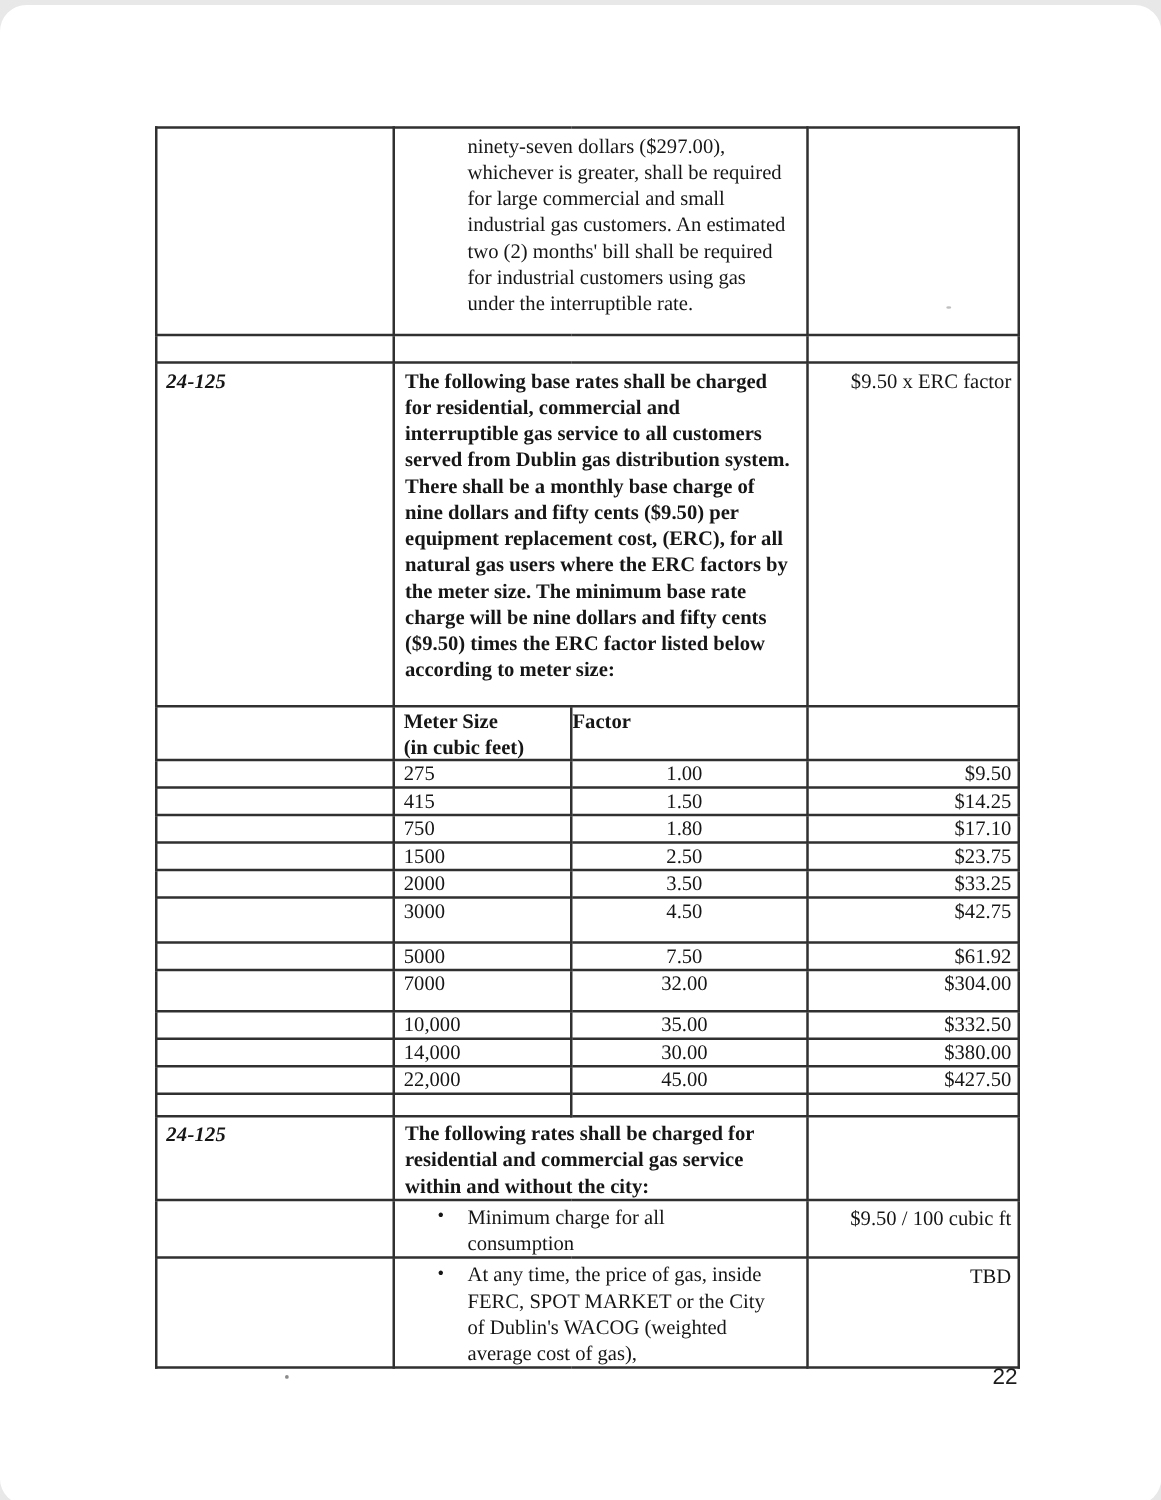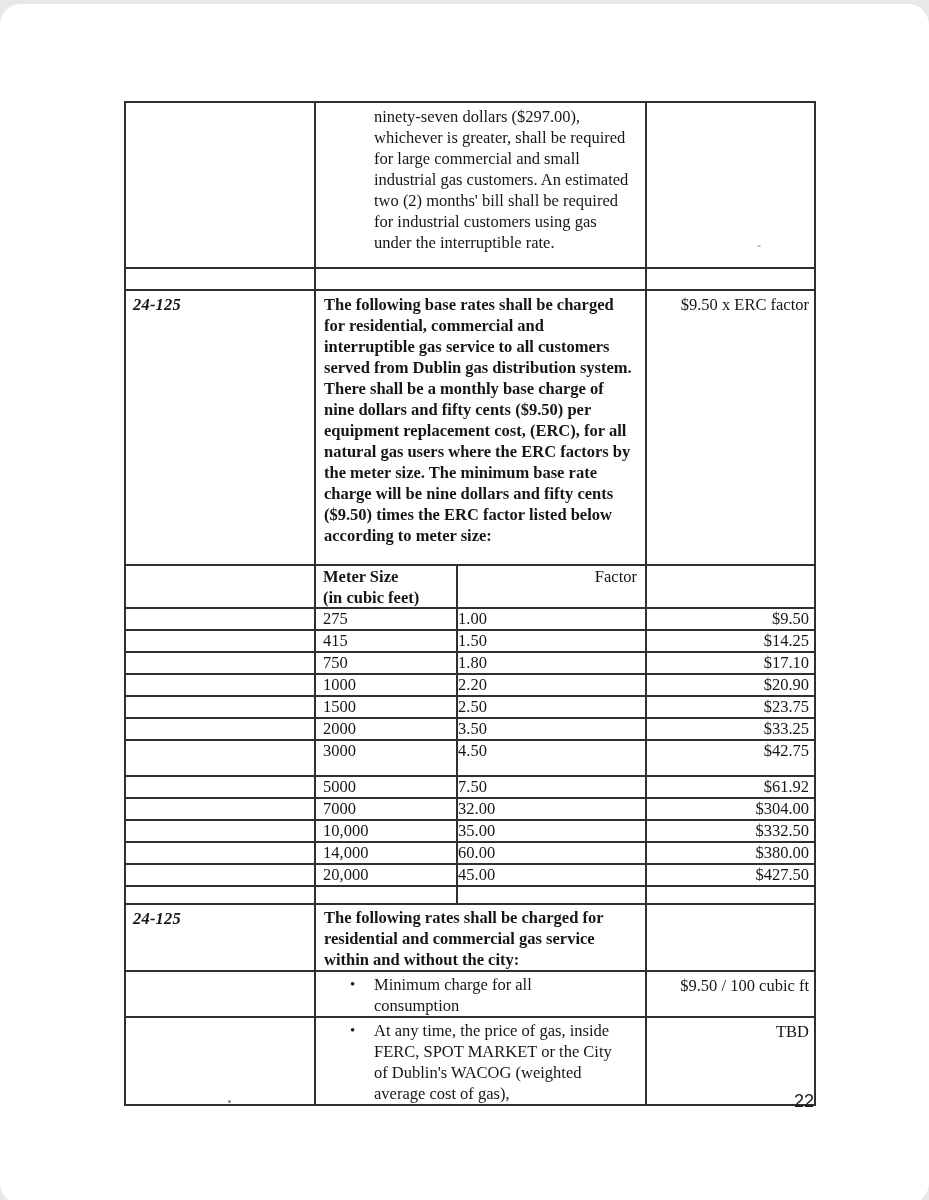--- a/index.html
+++ b/index.html
@@ -17,23 +17,23 @@
     font-size:16.5px; line-height:21px;
   }
   
   .code-txt   { margin:3px 4px 0 7px; font-weight:700; font-style:italic; letter-spacing:0.2px; }
   .cont-txt   { margin:3px 4px 0 58px; width:260px; }
   .base-txt   { margin:3px 4px 0 8px;  width:312px;font-weight:bold; }
   .city-txt   { margin:2px 4px 0 8px;  width:306px;font-weight:bold; }
   .rate-txt   { margin:3px 5px 0 4px; text-align:right; }
   
   .mhead-size   { font-weight:700; margin:1px 4px 0 7px; line-height:19.5px; }
-  .mhead-factor { font-weight:400; text-align:right; margin:1px 8px 0 0; line-height:19.5px; }
+  .mhead-factor { font-weight:700; margin:1px 8px 0 0; line-height:19.5px; }
   .m-size   { margin:0 0 0 7px;  line-height:20px; }
-  .m-factor { text-align:left; margin:0 8px 0 0; line-height:20px; }
+  .m-factor { text-align:center; margin:0 8px 0 0; line-height:20px; }
   .m-charge { text-align:right; margin:0 5px 0 0; line-height:20px; }
   
   .bullet-wrap { display:flex; margin:2px 4px 0 34px; }
   .bullet-glyph { width:24px; flex:0 0 24px; font-size:15px; }
   .bullet-txt { width:238px; }
   
   .page-num {
     position:absolute; left:794px; top:1087px;
     font-family:"Liberation Sans", sans-serif; font-size:18px; color:#1c1c1c;
   }
@@ -126,32 +126,20 @@
       <td>
             <div class="m-factor">1.80</div>
           </td>
       <td>
             <div class="m-charge">$17.10</div>
           </td>
     </tr>
     <tr style="height:22px">
       <td></td>
       <td>
-            <div class="m-size">1000</div>
-          </td>
-      <td>
-            <div class="m-factor">2.20</div>
-          </td>
-      <td>
-            <div class="m-charge">$20.90</div>
-          </td>
-    </tr>
-    <tr style="height:22px">
-      <td></td>
-      <td>
             <div class="m-size">1500</div>
           </td>
       <td>
             <div class="m-factor">2.50</div>
           </td>
       <td>
             <div class="m-charge">$23.75</div>
           </td>
     </tr>
     <tr style="height:22px">
@@ -183,21 +171,21 @@
       <td>
             <div class="m-size">5000</div>
           </td>
       <td>
             <div class="m-factor">7.50</div>
           </td>
       <td>
             <div class="m-charge">$61.92</div>
           </td>
     </tr>
-    <tr style="height:22px">
+    <tr style="height:33px">
       <td></td>
       <td>
             <div class="m-size">7000</div>
           </td>
       <td>
             <div class="m-factor">32.00</div>
           </td>
       <td>
             <div class="m-charge">$304.00</div>
           </td>
@@ -213,30 +201,30 @@
       <td>
             <div class="m-charge">$332.50</div>
           </td>
     </tr>
     <tr style="height:22px">
       <td></td>
       <td>
             <div class="m-size">14,000</div>
           </td>
       <td>
-            <div class="m-factor">60.00</div>
+            <div class="m-factor">30.00</div>
           </td>
       <td>
             <div class="m-charge">$380.00</div>
           </td>
     </tr>
     <tr style="height:22px">
       <td></td>
       <td>
-            <div class="m-size">20,000</div>
+            <div class="m-size">22,000</div>
           </td>
       <td>
             <div class="m-factor">45.00</div>
           </td>
       <td>
             <div class="m-charge">$427.50</div>
           </td>
     </tr>
 
     <tr style="height:18px">

